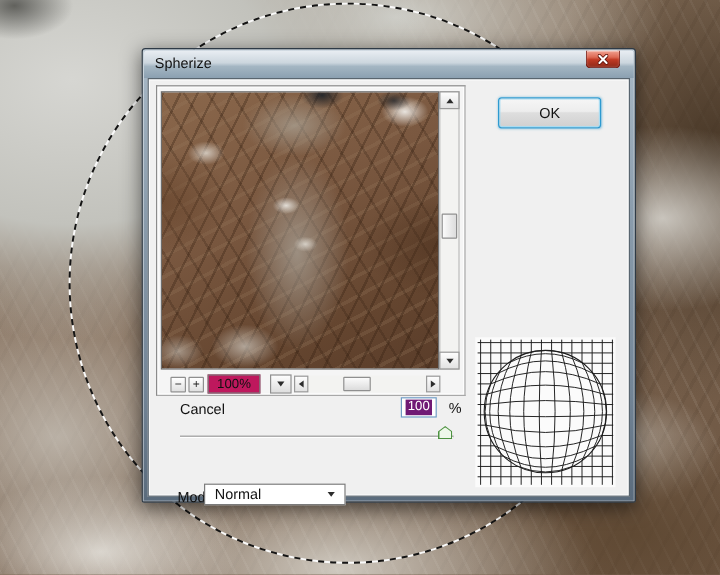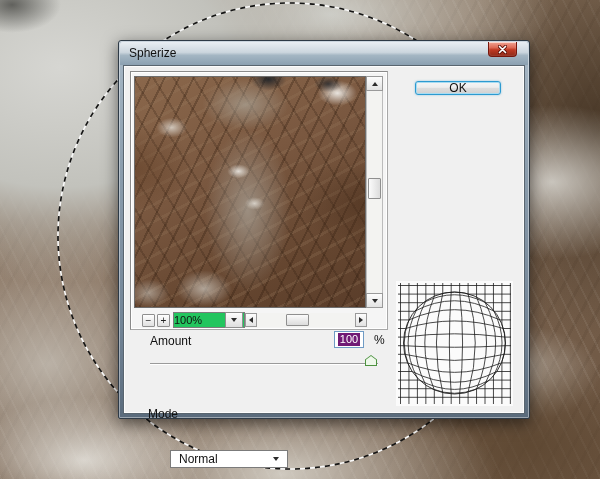--- a/index.html
+++ b/index.html
@@ -83,49 +83,49 @@
   .tri{width:0;height:0;display:block;}
   .tri-up{border-left:3.5px solid transparent;border-right:3.5px solid transparent;border-bottom:4px solid #2b2b2b;}
   .tri-down{border-left:3.5px solid transparent;border-right:3.5px solid transparent;border-top:4px solid #2b2b2b;}
   .tri-left{border-top:3.5px solid transparent;border-bottom:3.5px solid transparent;border-right:4px solid #2b2b2b;}
   .tri-right{border-top:3.5px solid transparent;border-bottom:3.5px solid transparent;border-left:4px solid #2b2b2b;}
   
   .zbtn{position:absolute;top:242px;width:13px;height:13px;font-size:10px;line-height:10px;
     background:linear-gradient(180deg,#ffffff,#e0e0e0);border:1px solid #8f8f8f;border-radius:1px;
     display:flex;align-items:center;justify-content:center;color:#222;cursor:pointer;padding:0;}
   .zoom-out{left:11px;} .zoom-in{left:26px;}
-  .zoom-field{position:absolute;left:42px;top:240px;width:72px;height:16px;background:#22c55e;
-    border:1px solid #7b7b7b;font-size:11px;color:#111;text-align:left;line-height:14px;cursor:text;}
+  .zoom-field{position:absolute;left:42px;top:240px;width:44px;height:16px;background:#be185d;
+    border:1px solid #7b7b7b;font-size:11px;color:#111;text-align:center;line-height:14px;cursor:text;}
   .zoom-drop{position:absolute;left:94px;top:240px;width:18px;height:16px;
     background:linear-gradient(180deg,#fdfdfd,#dedede);border:1px solid #8f8f8f;
     display:flex;align-items:center;justify-content:center;cursor:pointer;}
 
   
-  .btn{position:absolute;left:291px;width:86px;height:14px;border-radius:3px;font-size:12px;color:#111;
+  .btn{position:absolute;left:291px;width:86px;height:26px;border-radius:3px;font-size:12px;color:#111;
     background:linear-gradient(180deg,#f6f6f6 0%,#ededed 45%,#dedede 50%,#d0d0d0 100%);
     display:flex;align-items:center;justify-content:center;cursor:pointer;}
   .btn-ok{top:15px;border:1px solid #2d9ad0;box-shadow:inset 0 0 0 1px #a8dcf2, 0 0 2px rgba(60,160,210,.6);}
   .btn-cancel{top:43px;border:1px solid #8f8f8f;box-shadow:inset 0 1px 0 #ffffff;}
 
   
   .label{position:absolute;font-size:12px;color:#101010;}
   .amount-label{left:26px;top:268px;}
   .amount-input{position:absolute;left:210px;top:265px;width:30px;height:17px;background:#fff;
     border:1px solid #6f9bc4;display:flex;align-items:center;justify-content:center;cursor:text;}
   .amount-input .sel{background:#701a75;color:#fff;font-size:11px;padding:0 2px;line-height:13px;}
   .amount-unit{left:250px;top:267px;}
   .slider-track{position:absolute;left:26px;top:297px;width:228px;height:2px;
     background:#9a9a9a;border-bottom:1px solid #ffffff;cursor:pointer;}
   .slider-handle{position:absolute;left:241px;top:289px;width:12px;height:11px;cursor:grab;
     clip-path:polygon(50% 0,100% 42%,100% 100%,0 100%,0 42%);background:#4d9240;}
   .slider-handle::after{content:"";position:absolute;inset:1px;
     clip-path:polygon(50% 0,100% 42%,100% 100%,0 100%,0 42%);background:#eef8ea;}
   .mode-label{left:24px;top:341px;}
   .mode-combo{position:absolute;left:46px;top:337px;width:118px;height:18px;background:#ffffff;
-    border:1px solid #7b7b7b;font-size:12px;color:#111;display:flex;align-items:center;cursor:pointer;margin-top:47px;}
+    border:1px solid #7b7b7b;font-size:12px;color:#111;display:flex;align-items:center;cursor:pointer;}
   .mode-combo .combo-text{padding-left:8px;flex:1;}
   .mode-combo .combo-caret{margin-right:8px;}
 
   
   .sphere-box{position:absolute;left:272px;top:215px;width:117px;height:125px;background:#fbfbfb;}
 </style>
 </head>
 <body>
 
 <div class="stage">
@@ -175,21 +175,21 @@
             </div>
           <div class="hthumb"></div>
           <div class="sb-btn sb-right">
             <i class="tri tri-right"></i>
             </div>
         </div>
       </div>
 
       <button class="btn btn-ok">OK</button>
 
-      <span class="label amount-label">Amount</span>
+      <span class="label amount-label">Cancel</span>
       <div class="amount-input">
         <span class="sel">100</span>
       </div>
       <span class="label amount-unit">%</span>
 
       <div class="slider-track"></div>
       <div class="slider-handle"></div>
 
       <span class="label mode-label">Mode</span>
       <div class="mode-combo">

